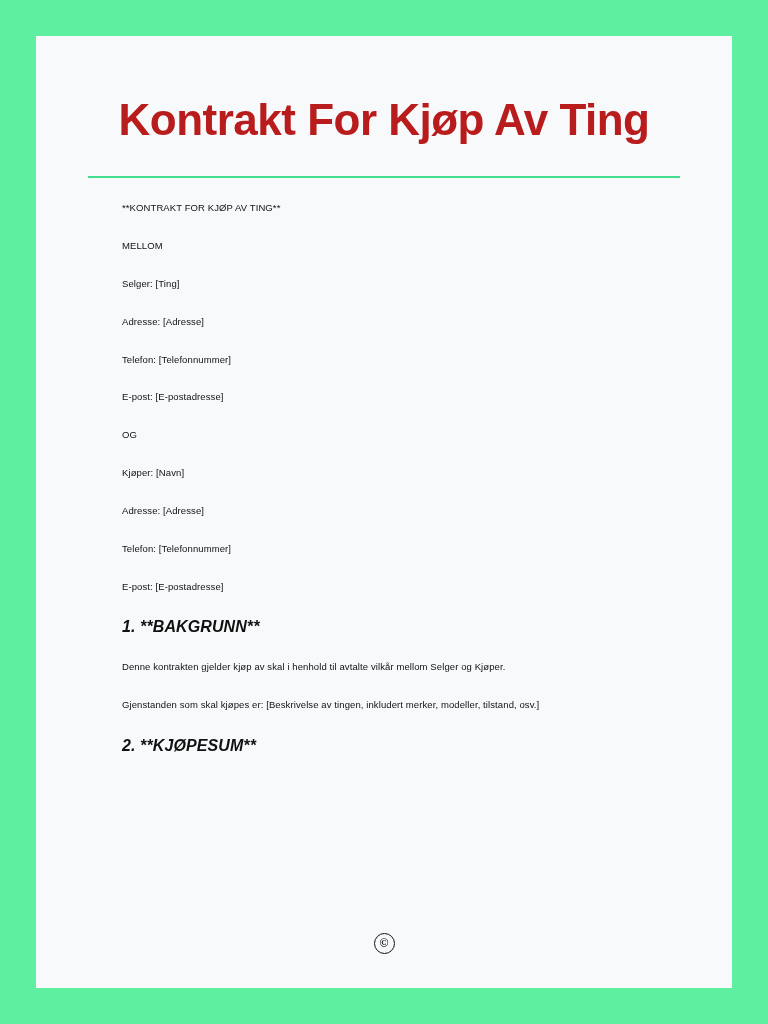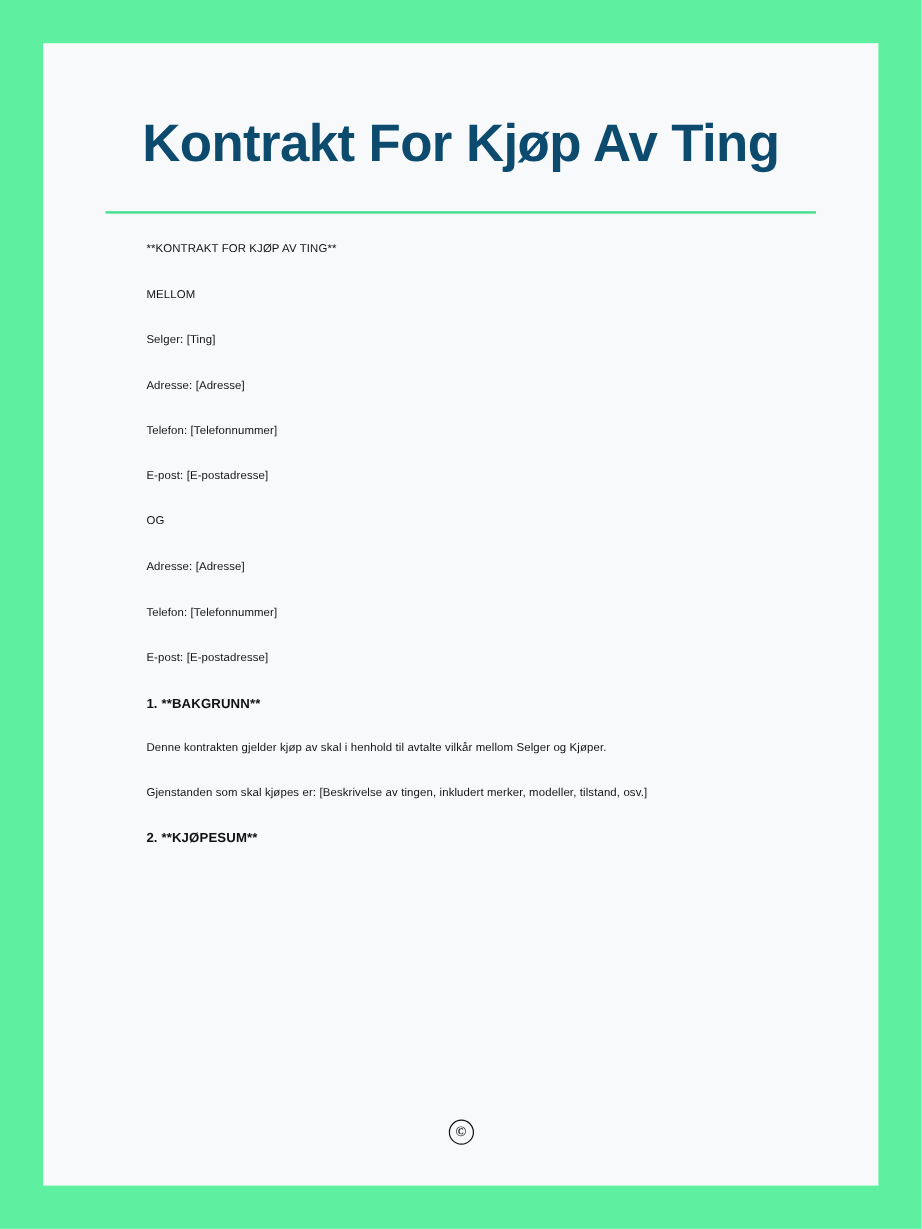--- a/index.html
+++ b/index.html
@@ -21,21 +21,21 @@
     height: 952px;
     background: #f7f9fb;
     box-sizing: border-box;
   }
   .title-area {
     padding: 60px 44px 0 44px;
   }
   .doc-title {
     font-size: 44px;
     font-weight: bold;
-    color: #0c4a6e;
+    color: #b91c1c;
     letter-spacing: -0.5px;
     line-height: 1.1;
     text-align: center;
     margin: 0;
   }
   .divider {
     margin: 32px 8px 0 8px;
     height: 2px;
     background: #45dd90;
   }
@@ -44,25 +44,26 @@
   }
   .para {
     font-size: 9.5px;
     font-weight: normal;
     color: #111111;
     line-height: 1.35;
     margin: 0 0 25px 0;
     letter-spacing: 0.1px;
   }
   .heading {
-    font-size: 11px;
+    font-size: 16px;
     font-weight: bold;
     color: #111111;
     margin: 0 0 25px 0;
     letter-spacing: 0.1px;
+    font-style: italic;
   }
   .footer {
     position: absolute;
     left: 0;
     right: 0;
     bottom: 34px;
     text-align: center;
   }
   .copyright {
     display: inline-block;
@@ -89,20 +90,21 @@
   </div>
 
   <div class="body-area">
     <p class="para">**KONTRAKT FOR KJØP AV TING**</p>
     <p class="para">MELLOM</p>
     <p class="para">Selger: [Ting]</p>
     <p class="para">Adresse: [Adresse]</p>
     <p class="para">Telefon: [Telefonnummer]</p>
     <p class="para">E-post: [E-postadresse]</p>
     <p class="para">OG</p>
+    <p class="para">Kjøper: [Navn]</p>
     <p class="para">Adresse: [Adresse]</p>
     <p class="para">Telefon: [Telefonnummer]</p>
     <p class="para">E-post: [E-postadresse]</p>
     <p class="heading">1. **BAKGRUNN**</p>
     <p class="para">Denne kontrakten gjelder kjøp av skal i henhold til avtalte vilkår mellom Selger og Kjøper.</p>
     <p class="para">Gjenstanden som skal kjøpes er: [Beskrivelse av tingen, inkludert merker, modeller, tilstand, osv.]</p>
     <p class="heading">2. **KJØPESUM**</p>
   </div>
 
   <div class="footer">

